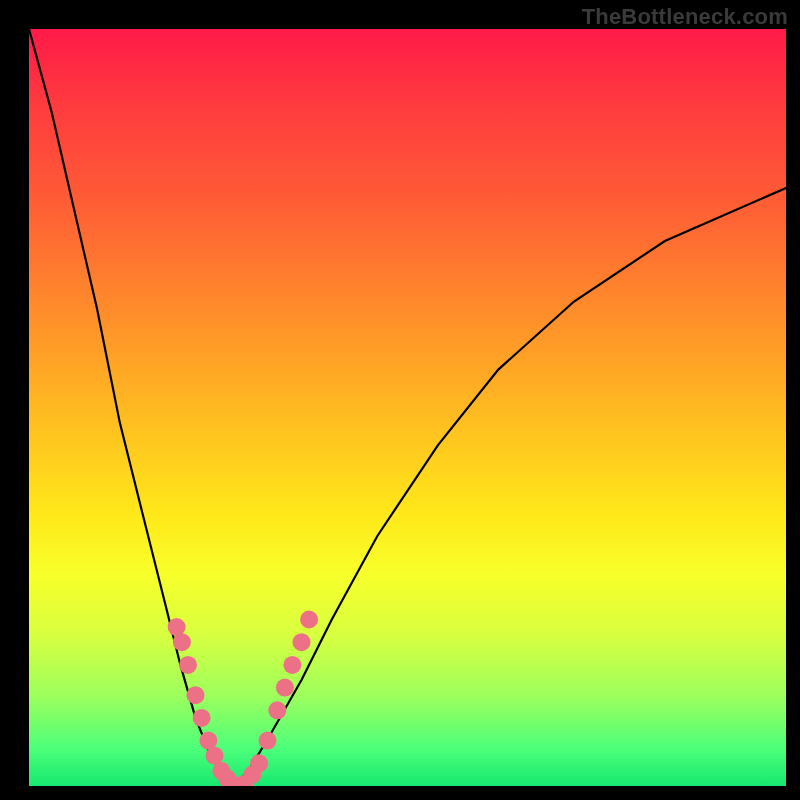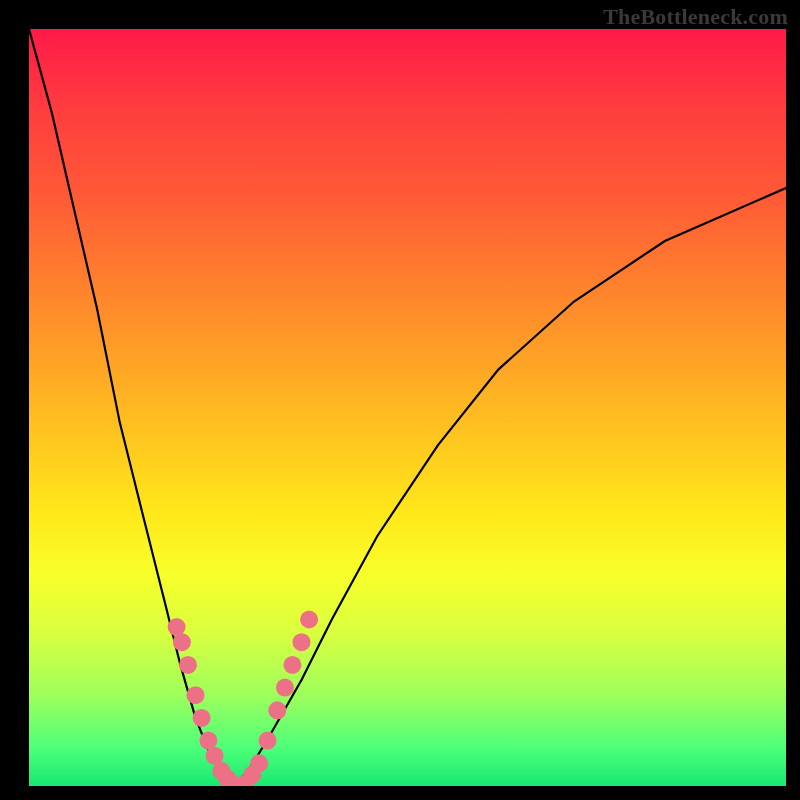--- a/index.html
+++ b/index.html
@@ -44,21 +44,20 @@
   }
   .watermark {
     position: absolute;
     top: 4px;
     right: 12px;
     color: #3a3a3a;
     font-size: 22px;
     font-weight: 600;
     letter-spacing: 0.2px;
     user-select: none;
-    font-family: Liberation Serif, serif;
   }
   svg.curve {
     position: absolute;
     inset: 0;
     width: 757px;
     height: 757px;
   }
 </style>
 </head>
 <body>

